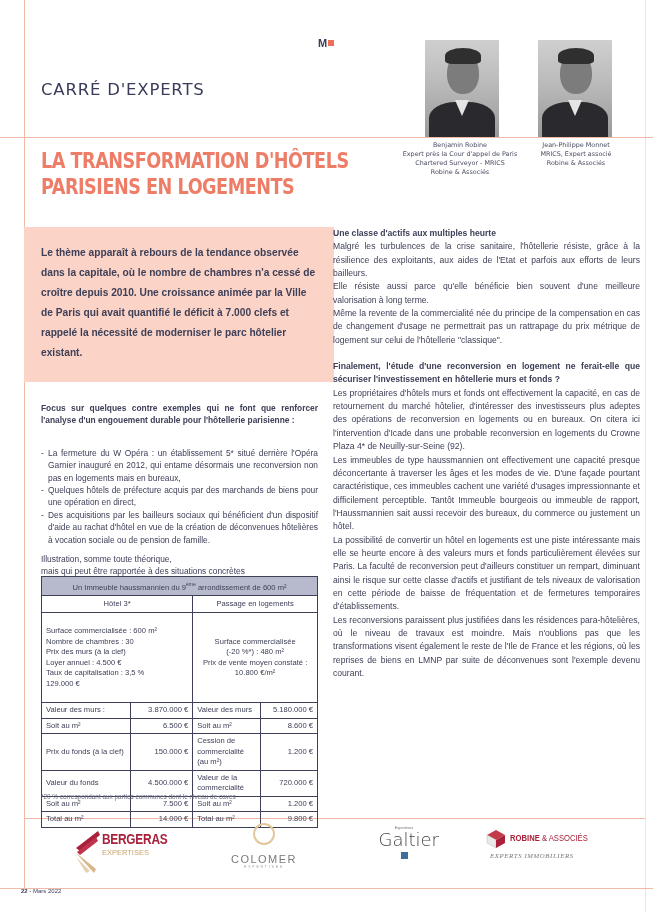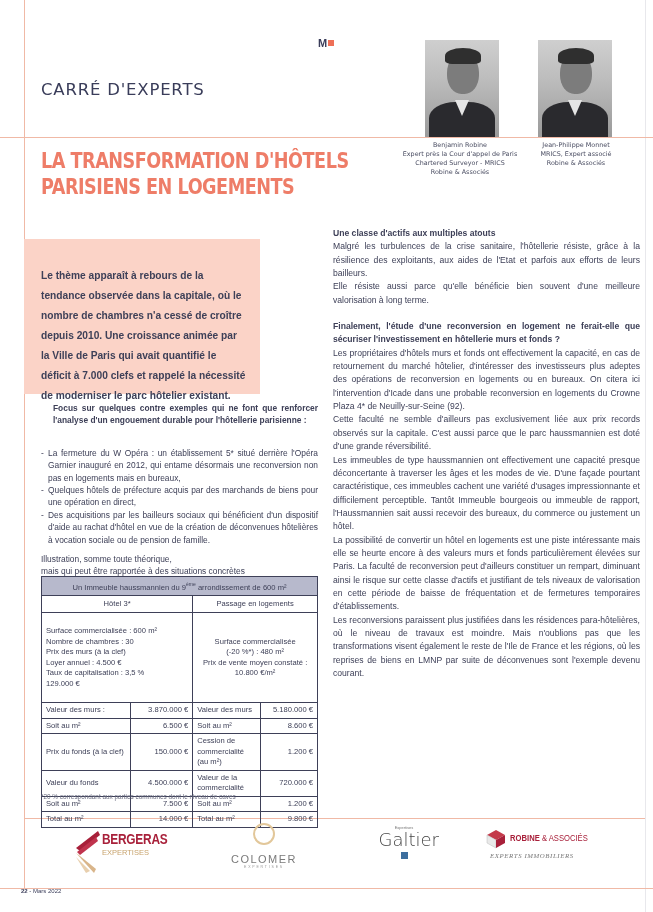--- a/index.html
+++ b/index.html
@@ -24,26 +24,26 @@
   .photo .collar { position:absolute; left:30px; top:60px; width:14px; height:16px; background:#e5e5e5; clip-path:polygon(0 0,100% 0,50% 100%); }
   .photo-1 { left:425px; }
   .photo-2 { left:538px; }
 
   .caption { position:absolute; top:141px; font-size:6.4px; line-height:9px; color:#4a4d62; text-align:center; font-family:"DejaVu Sans", sans-serif; }
   .caption-1 { left:396px; width:128px; }
   .caption-2 { left:524px; width:104px; }
 
   .headline { position:absolute; left:41px; top:148px; font-family:"DejaVu Sans", sans-serif; font-size:21.5px; line-height:26px; color:#ee7d68; font-weight:bold; letter-spacing:-0.6px; transform:scaleX(0.82); transform-origin:left top; white-space:nowrap; }
 
-  .lead-box { position:absolute; left:24px; top:227px; width:236px; height:155px; background:#fbd3c7; padding:27px 14px 0 17px;margin-top:12px; }
+  .lead-box { position:absolute; left:24px; top:227px; width:310px; height:155px; background:#fbd3c7; padding:16px 14px 0 17px; }
   .lead-box p { font-size:10.2px; line-height:20px; font-weight:bold; color:#3e4058; }
 
   .left-col { position:absolute; left:41px; top:402px; width:277px; font-size:8.4px; line-height:12.4px; color:#3e4058; }
   .left-col .bold { font-weight:bold; }
-  .left-col p { text-align:justify;margin-left:12px; }
+  .left-col p { text-align:justify; }
   .left-col ul { list-style:none;margin-top:20px; }
   .left-col li { position:relative; padding-left:7px; text-align:justify; }
   .left-col li::before { content:"-"; position:absolute; left:0; top:0; }
   .illus { margin-top:7px; font-weight:normal; }
 
   .tbl { position:absolute; left:41px; top:576px; width:277px; border-collapse:collapse; font-size:7.6px; color:#3e4058; }
   .tbl td { border:1px solid #3e4058; padding:2px 4px; vertical-align:middle; line-height:10.5px; }
   .tbl .cap { background:#b7b9cc; text-align:center; height:14px; }
   .tbl .hdr { text-align:center; height:17px; }
   .tbl .num { text-align:right; }
@@ -206,27 +206,27 @@
     <td>Total au m²</td>
         <td class="num">14.000 €</td>
     <td>Total au m²</td>
         <td class="num">9.800 €</td>
   </tr>
 </tbody>
   </table>
 <div class="footnote">*20 % correspondant aux parties communes dont le niveau de caves</div>
 
 <div class="right-col">
-  <p class="bold">Une classe d'actifs aux multiples atouts</p>
+  <p class="bold">Une classe d'actifs aux multiples heurte</p>
   <p>Malgré les turbulences de la crise sanitaire, l'hôtellerie résiste, grâce à la résilience des exploitants, aux aides de l'Etat et parfois aux efforts de leurs bailleurs.</p>
   <p>Elle résiste aussi parce qu'elle bénéficie bien souvent d'une meilleure valorisation à long terme.</p>
+  <p>Même la revente de la commercialité née du principe de la compensation en cas de changement d'usage ne permettrait pas un rattrapage du prix métrique de logement sur celui de l'hôtellerie "classique".</p>
   <div class="gap"></div>
   <p class="bold">Finalement, l'étude d'une reconversion en logement ne ferait-elle que sécuriser l'investissement en hôtellerie murs et fonds ?</p>
   <p>Les propriétaires d'hôtels murs et fonds ont effectivement la capacité, en cas de retournement du marché hôtelier, d'intéresser des investisseurs plus adeptes des opérations de reconversion en logements ou en bureaux. On citera ici l'intervention d'Icade dans une probable reconversion en logements du Crowne Plaza 4* de Neuilly-sur-Seine (92).</p>
-  <p>Cette faculté ne semble d'ailleurs pas exclusivement liée aux prix records observés sur la capitale. C'est aussi parce que le parc haussmannien est doté d'une grande réversibilité.</p>
   <p>Les immeubles de type haussmannien ont effectivement une capacité presque déconcertante à traverser les âges et les modes de vie. D'une façade pourtant caractéristique, ces immeubles cachent une variété d'usages impressionnante et difficilement perceptible. Tantôt Immeuble bourgeois ou immeuble de rapport, l'Haussmannien sait aussi recevoir des bureaux, du commerce ou justement un hôtel.</p>
   <p>La possibilité de convertir un hôtel en logements est une piste intéressante mais elle se heurte encore à des valeurs murs et fonds particulièrement élevées sur Paris. La faculté de reconversion peut d'ailleurs constituer un rempart, diminuant ainsi le risque sur cette classe d'actifs et justifiant de tels niveaux de valorisation en cette période de baisse de fréquentation et de fermetures temporaires d'établissements.</p>
   <p>Les reconversions paraissent plus justifiées dans les résidences para-hôtelières, où le niveau de travaux est moindre. Mais n'oublions pas que les transformations visent également le reste de l'Ile de France et les régions, où les reprises de biens en LMNP par suite de déconvenues sont l'exemple devenu courant.</p>
 </div>
 
 <div class="logos">
   <div class="logo bergeras">
     <svg class="mark" viewBox="0 0 26 42">
       <polygon points="24,0 26,4 6,20 2,17" fill="#a8203a"></polygon>
       <polygon points="22,6 24,10 6,24 3,21" fill="#c0334d"></polygon>

